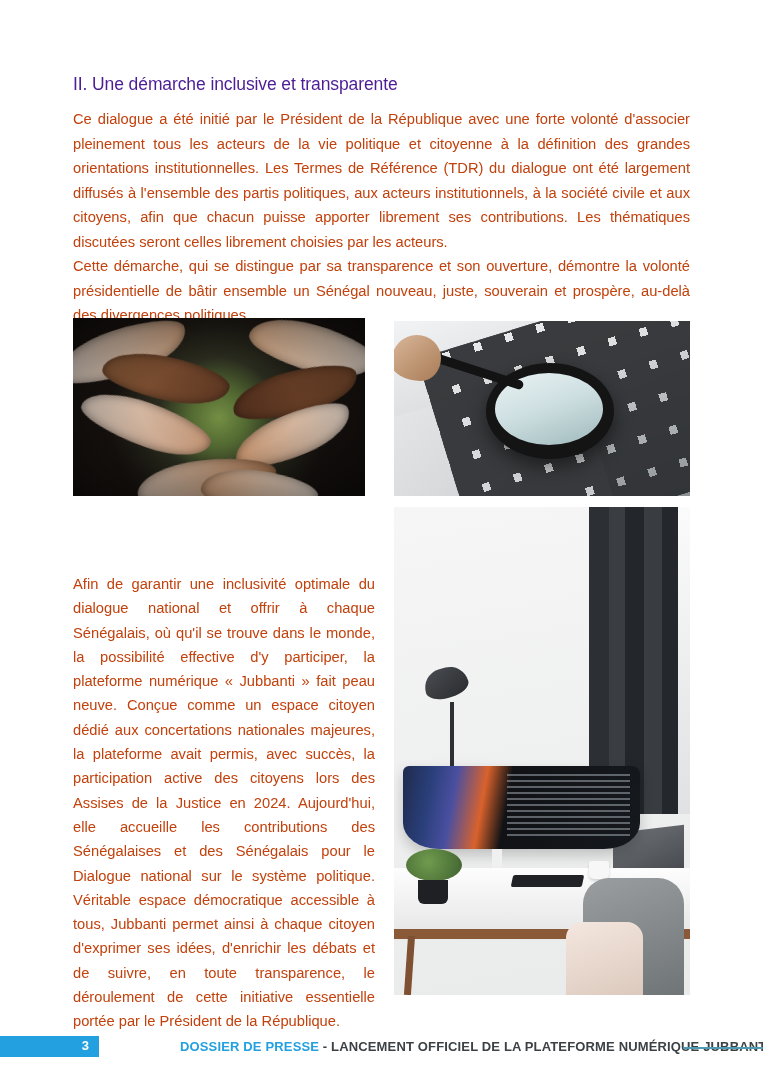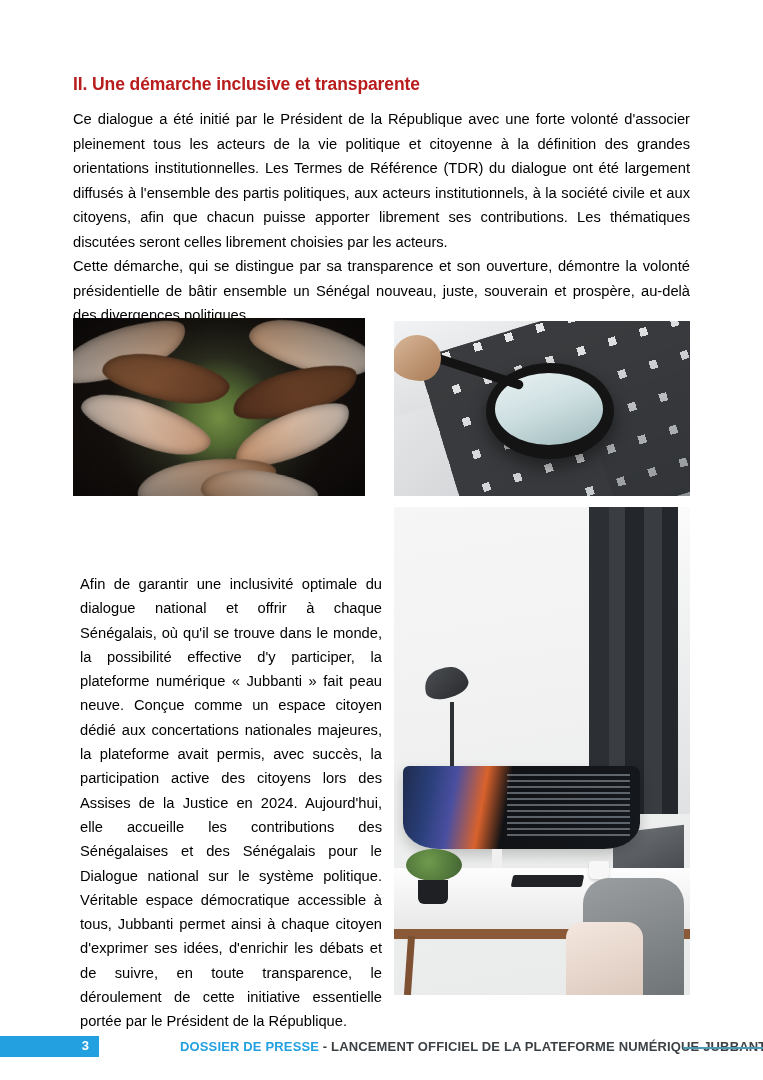--- a/index.html
+++ b/index.html
@@ -18,22 +18,22 @@
 
   .page {
     position: absolute;
     inset: 0;
     background: #ffffff;
   }
 
   
   .h-section {
     position: absolute;
-    font-weight: bold;
-    color: #b91c1c;
+    font-weight: normal;
+    color: #4c1d95;
     letter-spacing: -0.1px;
   }
   #heading-2 {
     left: 73px;
     top: 74px;
     font-size: 17.5px;
     line-height: 21px;
     width: 600px;
   }
   #heading-3 {
@@ -41,40 +41,39 @@
     top: 515px;
     font-size: 17.5px;
     line-height: 23px;
     width: 300px;
   }
 
   .body-text {
     position: absolute;
     font-size: 14.7px;
     line-height: 24.5px;
-    color: #000000;
+    color: #c2410c;
     text-align: justify;
     text-justify: inter-word;
     -webkit-hyphens: none;
     hyphens: none;
   }
   #para-intro {
     left: 73px;
     top: 107px;
     width: 617px;
   }
   #para-intro p { margin: 0; }
   #para-intro p + p { margin-top: 0px; }
 
   #para-platform {
     left: 73px;
     top: 572px;
     width: 302px;
     line-height: 24.3px;
-    margin-left: 7px;
   }
   #para-platform p { margin: 0; }
 
   
   .photo {
     position: absolute;
     overflow: hidden;
     background: #dddddd;
   }
 

